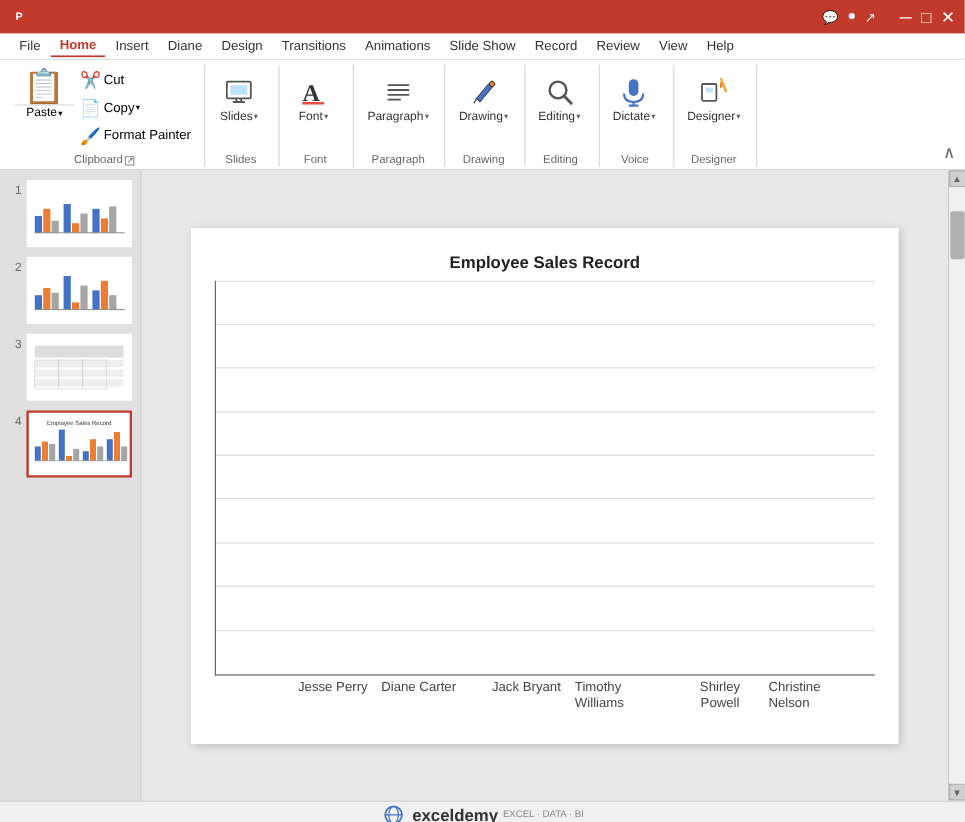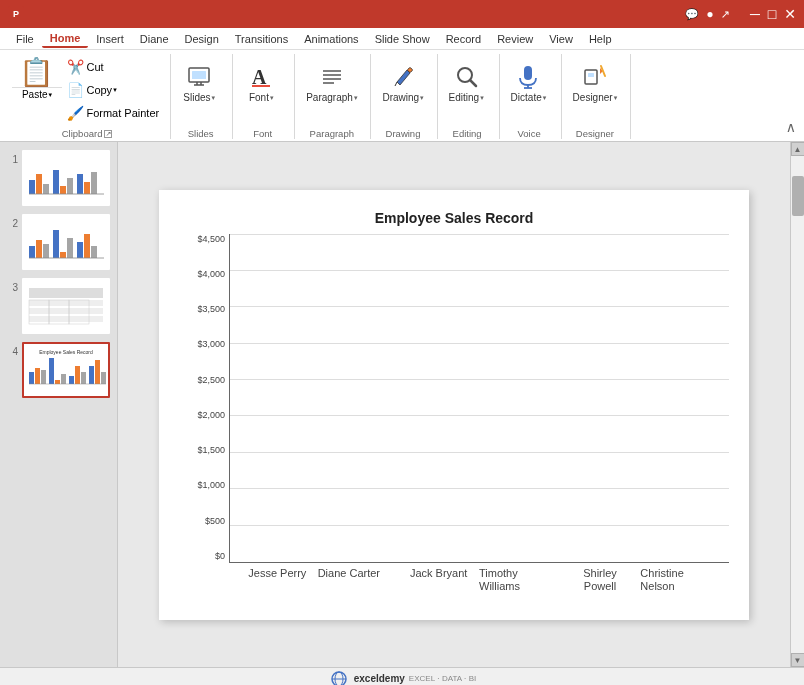--- a/index.html
+++ b/index.html
@@ -381,32 +381,20 @@
 
   <div class="canvas-area">
     <div class="slide-canvas">
 
       <div class="chart-container">
         <div class="chart-title">Employee Sales Record</div>
         <div style="display:flex; flex-direction:column; height:calc(100% - 30px);">
 
           <div style="display:flex; flex:1; min-height:0;">
 
-            <div style="width:50px; display:flex; flex-direction:column; justify-content:space-between; align-items:flex-end; padding-right:4px; padding-bottom:2px; font-size:9px; color:#444;">
-              <span>$4,500</span>
-              <span>$4,000</span>
-              <span>$3,500</span>
-              <span>$3,000</span>
-              <span>$2,500</span>
-              <span>$2,000</span>
-              <span>$1,500</span>
-              <span>$1,000</span>
-              <span>$500</span>
-              <span>$0</span>
-            </div>
 
             <div style="flex:1; position:relative; border-left:1.5px solid #666; border-bottom:1.5px solid #666;">
 
               <div style="position:absolute; top:0; left:0; right:0; bottom:0; display:flex; flex-direction:column; justify-content:space-between;">
                 <div style="border-top:1px solid #ddd; width:100%;"></div>
                 <div style="border-top:1px solid #ddd; width:100%;"></div>
                 <div style="border-top:1px solid #ddd; width:100%;"></div>
                 <div style="border-top:1px solid #ddd; width:100%;"></div>
                 <div style="border-top:1px solid #ddd; width:100%;"></div>
                 <div style="border-top:1px solid #ddd; width:100%;"></div>
@@ -480,16 +468,16 @@
   </div>
 </div>
 
 <div class="bottom-bar">
   <div class="bottom-logo">
     <svg width="22" height="16" viewBox="0 0 22 16">
       <circle cx="11" cy="8" r="7" fill="none" stroke="#4472c4" stroke-width="1.5"></circle>
       <ellipse cx="11" cy="8" rx="4" ry="7" fill="none" stroke="#4472c4" stroke-width="1"></ellipse>
       <line x1="4" y1="8" x2="18" y2="8" stroke="#4472c4" stroke-width="1"></line>
     </svg>
-    <span style="font-weight:700; color:#333; font-size:10px;text-align:right;">exceldemy</span>
+    <span style="font-weight:700; color:#333; font-size:14px;text-align:right;">exceldemy</span>
     <span style="font-size:8px; color:#888;">EXCEL · DATA · BI</span>
   </div>
 </div>
 
 </body></html>

